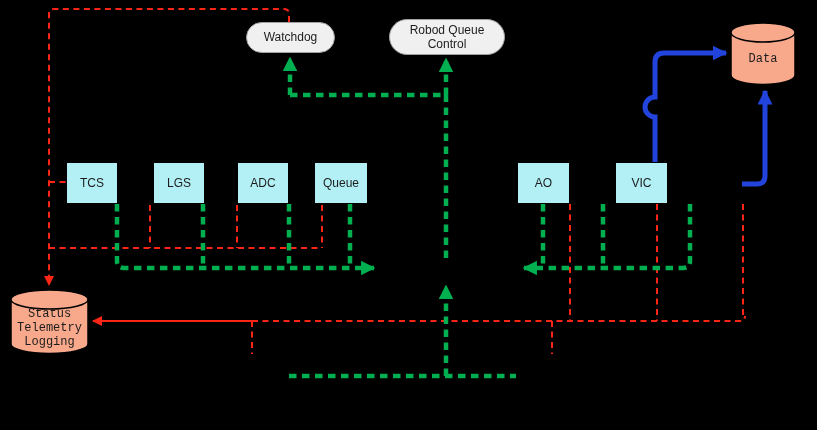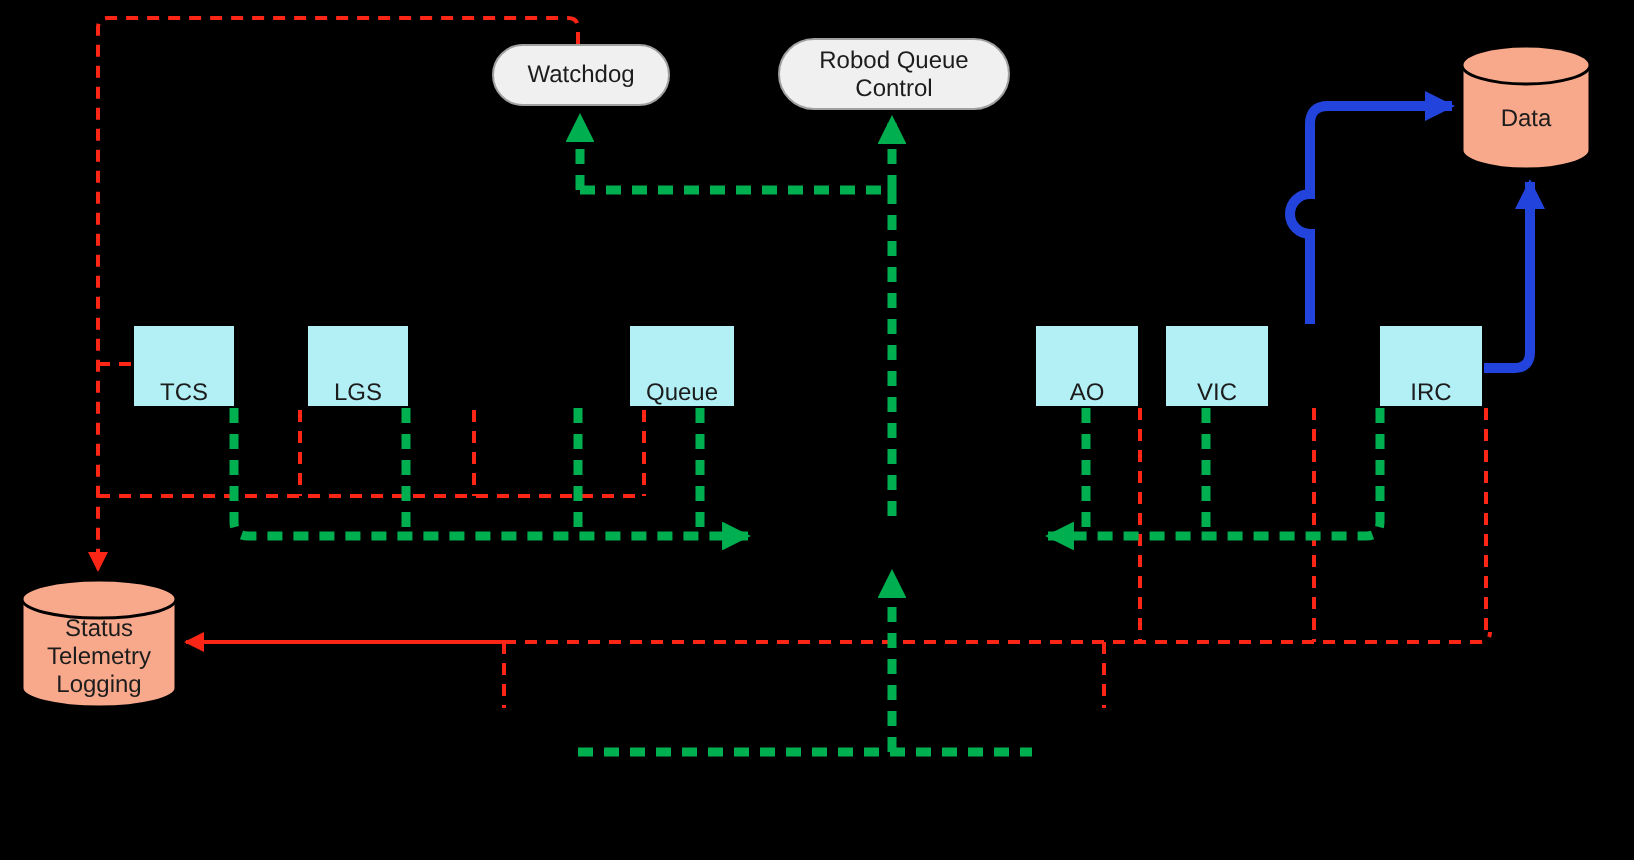--- a/index.html
+++ b/index.html
@@ -5,25 +5,25 @@
   html,body{margin:0;padding:0;}
   body{
     width:817px;height:430px;position:relative;overflow:hidden;
     background:var(--background,#000);
     font-family:"Liberation Sans", sans-serif;
   }
   #canvas{position:absolute;left:0;top:0;width:708px;height:430px;padding-left:44px;}
   #edges{position:absolute;left:0;top:0;z-index:1;}
   .node{position:absolute;z-index:2;display:flex;align-items:center;justify-content:center;
         text-align:center;color:var(--text,#1c1c1c);font-size:12px;line-height:1.18;box-sizing:border-box;}
-  .box{background:var(--box-fill,#b3f0f5);border:1.3px solid var(--box-border,#000);align-items:flex-end;}
+  .box{background:var(--box-fill,#b3f0f5);border:1.3px solid var(--box-border,#000);}
   .pill{background:var(--pill-fill,#f0f0f0);border:1.4px solid var(--pill-border,#a0a0a0);}
   .cyl{background:transparent;border:none;}
   .cyl svg{position:absolute;left:0;top:0;}
-  .cyl .cyl-label{position:relative;z-index:3;padding-top:10px;}
+  .cyl .cyl-label{position:relative;z-index:3;padding-top:10px;font-family:Liberation Mono, monospace;}
   .e-green{stroke:var(--green,#00b050);stroke-width:4.5;fill:none;stroke-dasharray:7.5 5.5;}
   .e-red{stroke:var(--red,#fb2616);stroke-width:2;fill:none;stroke-dasharray:6 4.5;}
   .e-red-solid{stroke:var(--red,#fb2616);stroke-width:2;fill:none;}
   .e-blue{stroke:var(--blue,#2244dd);stroke-width:5;fill:none;}
   .mk-green{fill:var(--green,#00b050);}
   .mk-red{fill:var(--red,#fb2616);}
   .mk-blue{fill:var(--blue,#2244dd);}
   .cyl-fill{fill:var(--cylinder-fill,#f8a98c);stroke:var(--cylinder-border,#000);stroke-width:1.5;}
 </style>
 </head>
@@ -106,26 +106,26 @@
     </svg>
     <div class="cyl-label" style="padding-top:12px">Status Telemetry Logging</div>
   </div>
 
   <div class="node box" style="left:66px;top:162px;width:52px;height:42px">
     <span>TCS</span>
   </div>
   <div class="node box" style="left:153px;top:162px;width:52px;height:42px">
     <span>LGS</span>
   </div>
+  <div class="node box" style="left:237px;top:162px;width:52px;height:42px">
+    <span>ADC</span>
+  </div>
   <div class="node box" style="left:314px;top:162px;width:54px;height:42px">
     <span>Queue</span>
   </div>
   <div class="node box" style="left:517px;top:162px;width:53px;height:42px">
     <span>AO</span>
   </div>
-  <div class="node box" style="left:582px;top:162px;width:53px;height:42px">
+  <div class="node box" style="left:615px;top:162px;width:53px;height:42px">
     <span>VIC</span>
-  </div>
-  <div class="node box" style="left:689px;top:162px;width:53px;height:42px">
-    <span>IRC</span>
   </div>
 
 </div>
 
 </body></html>

